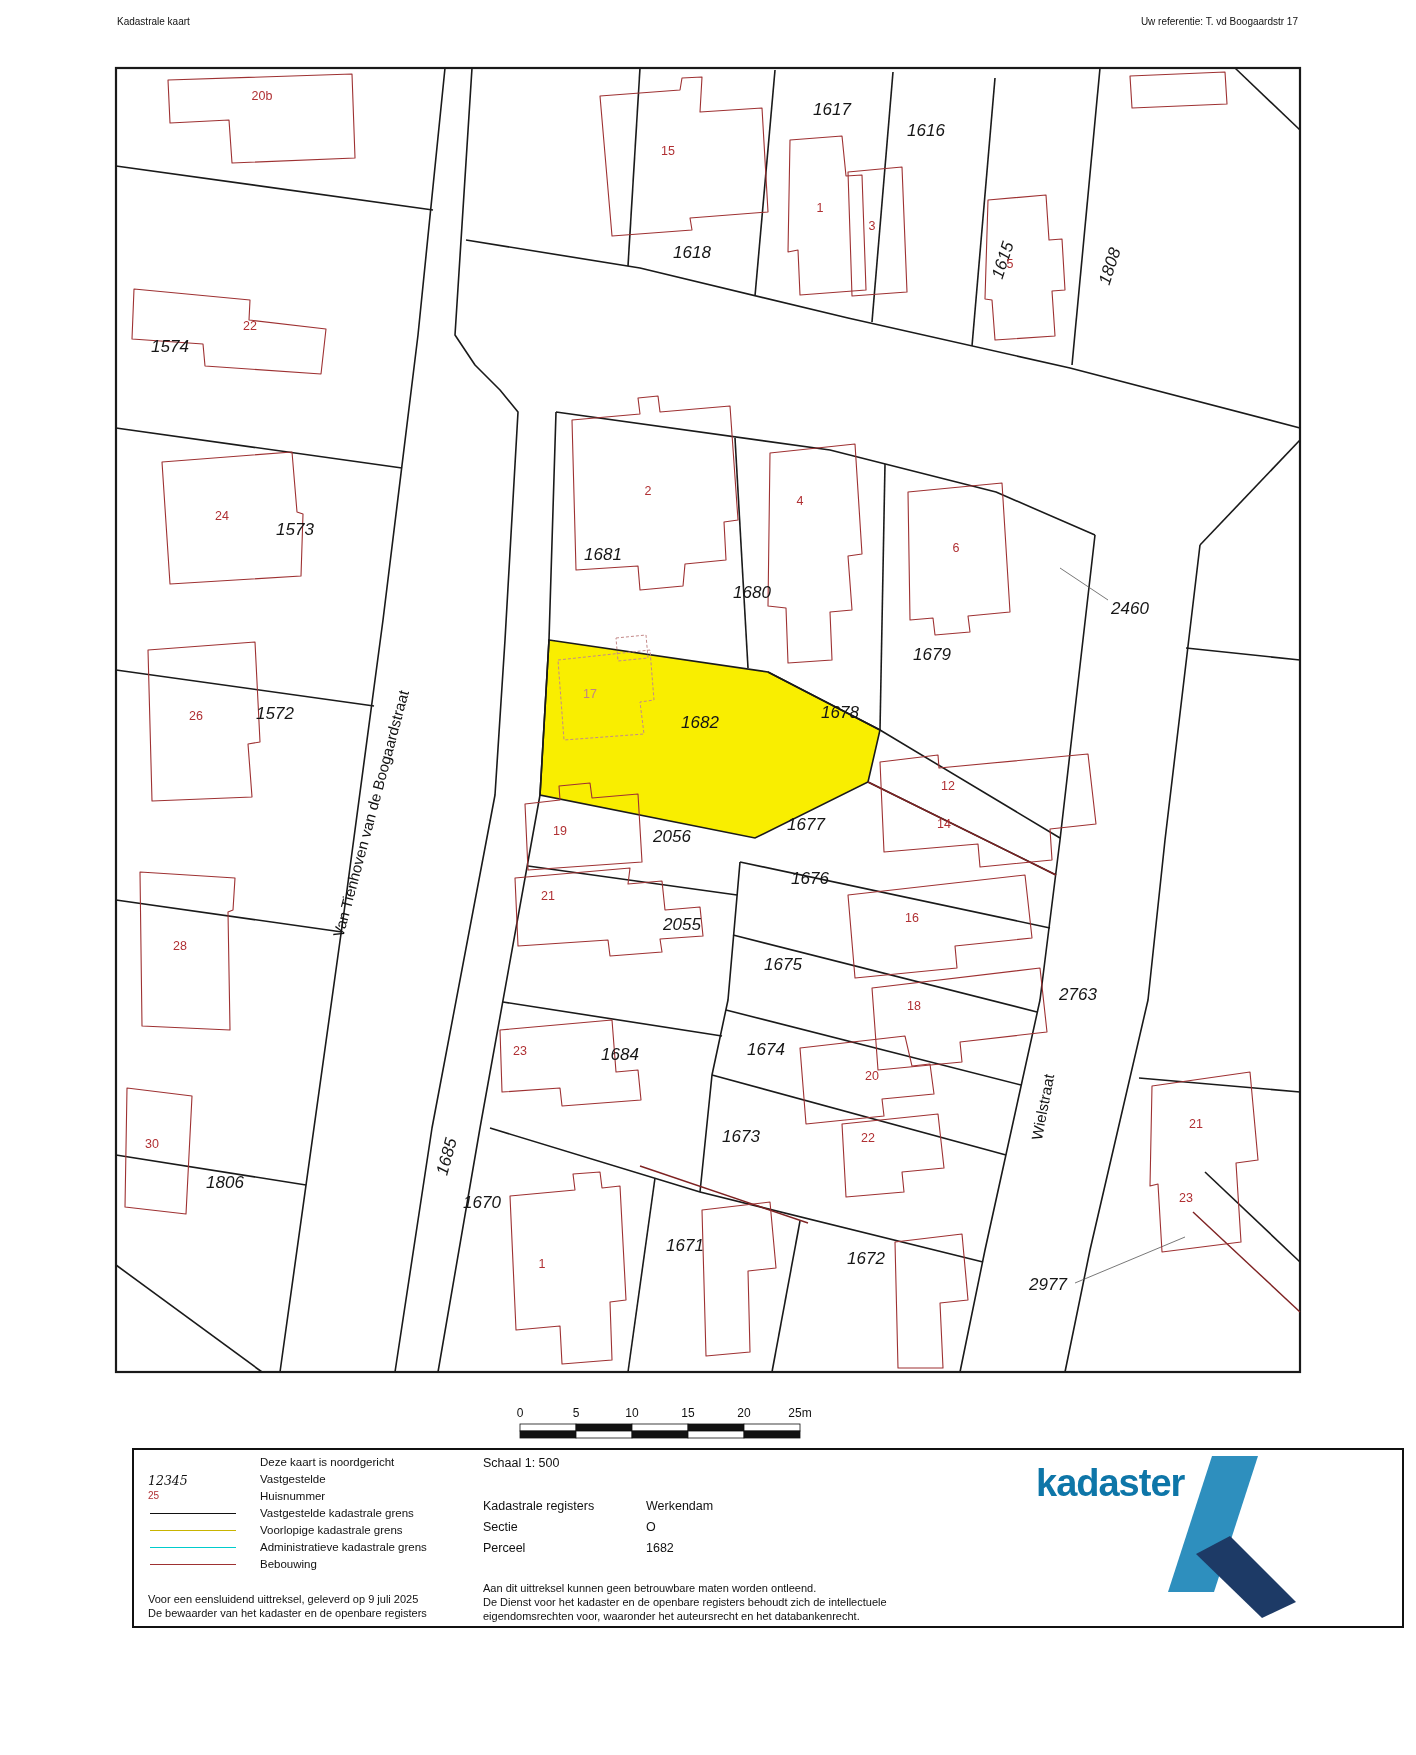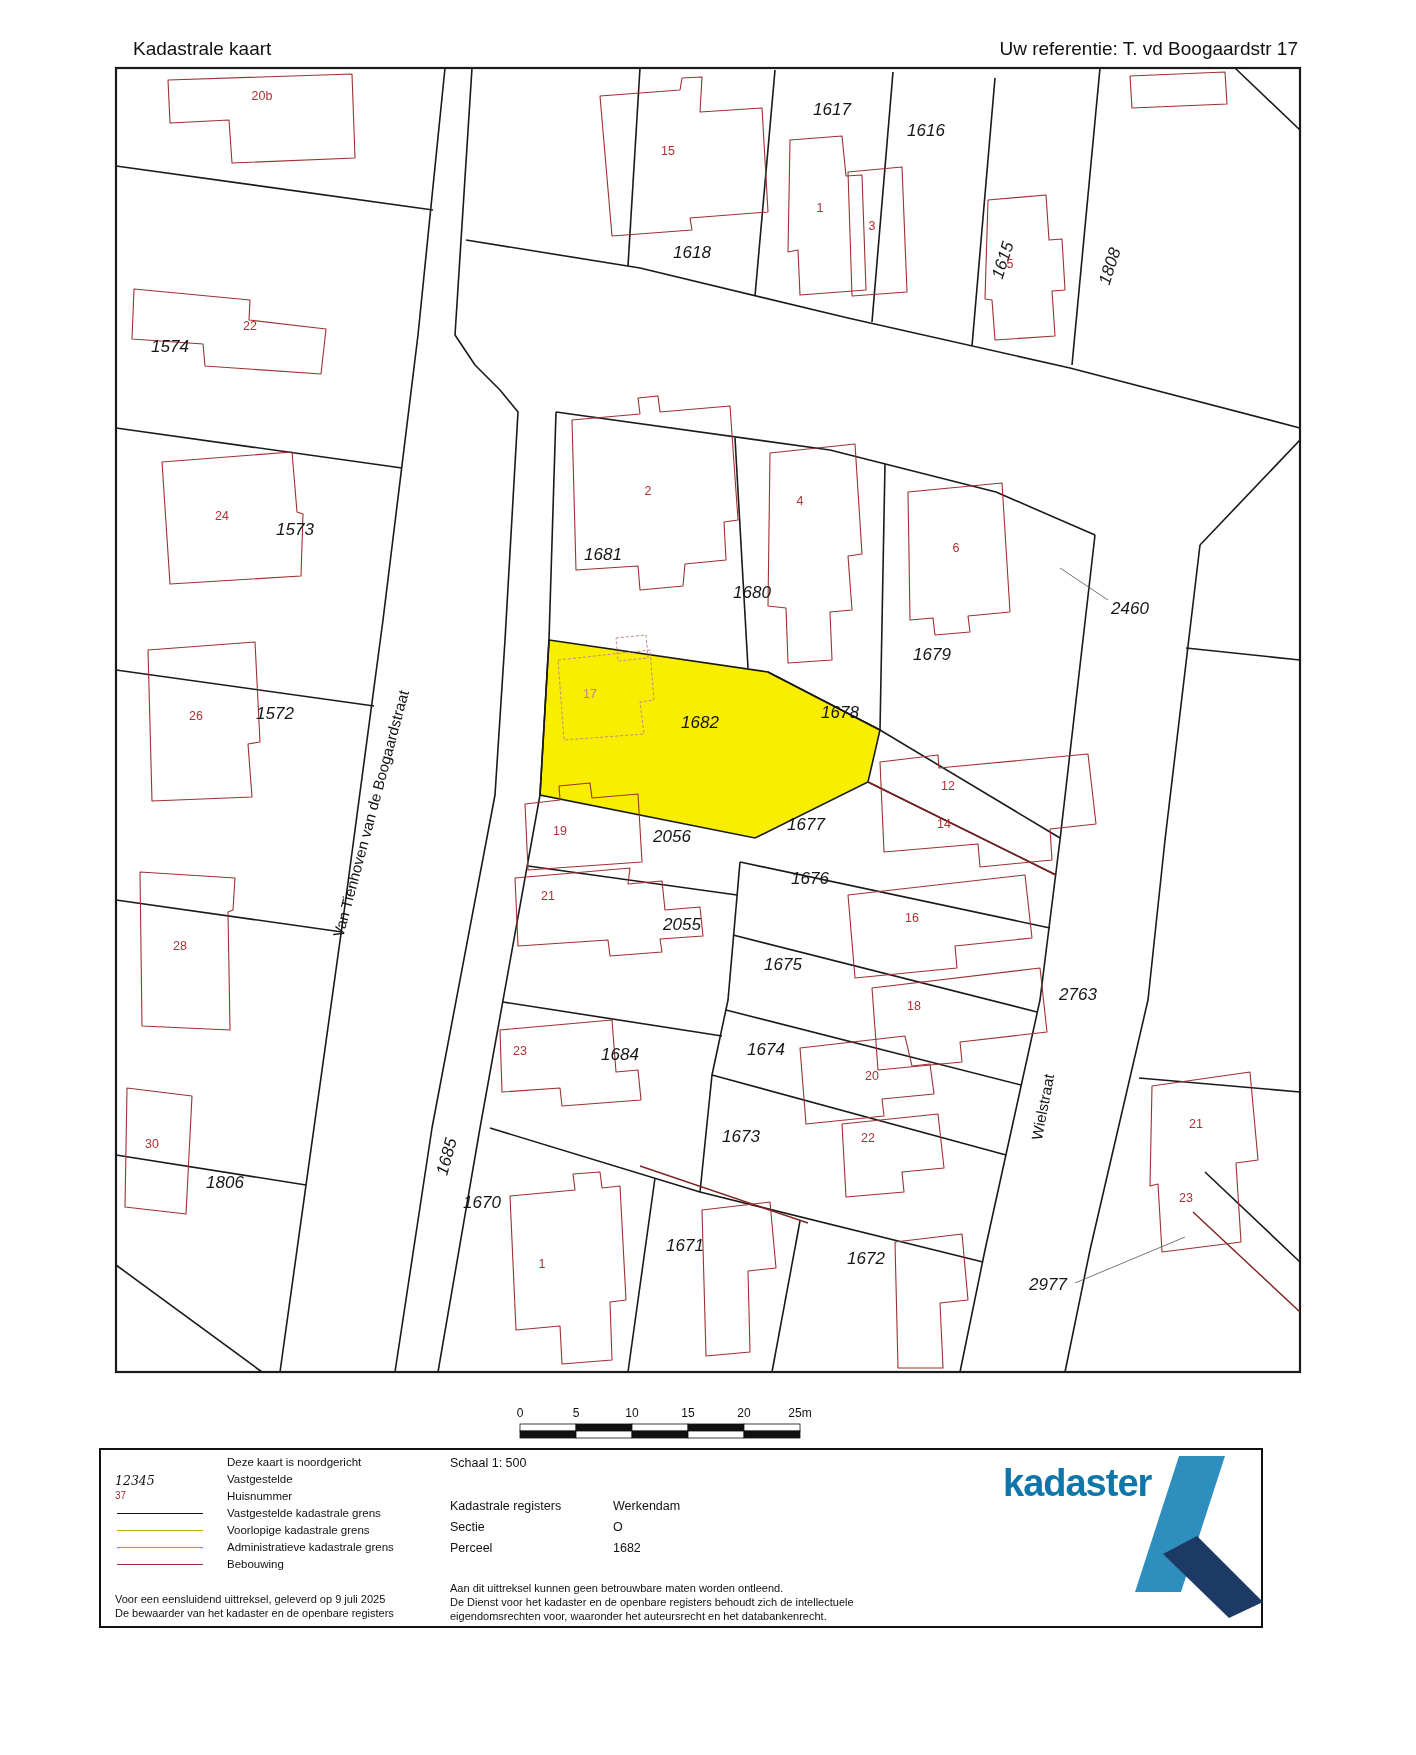--- a/index.html
+++ b/index.html
@@ -1,32 +1,32 @@
 <!DOCTYPE html>
 <html><head>
 <meta charset="utf-8">
 <style>
   html,body{margin:0;padding:0;background:#fff;}
   body{width:1416px;height:1755px;position:relative;font-family:"Liberation Sans",sans-serif;color:#111;}
-  .hdr{position:absolute;top:38px;font-size:19px;margin-left:16px;}
+  .hdr{position:absolute;top:16px;font-size:10px;}
   #hdr-left{left:117px;}
   #hdr-right{right:118px;}
   svg text{font-family:"Liberation Sans",sans-serif;}
   .plabel{font-size:17px;font-style:italic;fill:#161616;text-anchor:middle;}
   .hnum{font-size:12.5px;fill:#b03033;text-anchor:middle;}
   .hnum-faint{font-size:12.5px;fill:#c08484;text-anchor:middle;}
   .street{font-size:15px;fill:#111;text-anchor:middle;}
   .sbar-lab{font-size:12px;fill:#111;text-anchor:middle;}
   .bnd{fill:none;stroke:#1a1a1a;stroke-width:1.6;stroke-linejoin:round;}
   .bnd-thin{fill:none;stroke:#555;stroke-width:0.8;}
   .bld{fill:none;stroke:#9e3132;stroke-width:1.1;stroke-linejoin:round;}
   .bld-dash{fill:none;stroke:#c48a8a;stroke-width:1;stroke-dasharray:3,2;}
   .bwall{fill:none;stroke:#7e2222;stroke-width:1.4;}
   
-  .fbox{position:absolute;left:99px;top:1448px;width:1164px;height:180px;border:2px solid #111;box-sizing:border-box;}
+  .fbox{position:absolute;left:132px;top:1448px;width:1272px;height:180px;border:2px solid #111;box-sizing:border-box;}
   .lrow{position:absolute;left:14px;height:15px;font-size:11.5px;white-space:nowrap;}
   .lkey{position:absolute;left:0;width:92px;text-align:left;display:inline-block;}
   .llabel{position:absolute;left:112px;}
   .k-perceel{font-family:"DejaVu Serif",serif;font-style:italic;font-size:12.5px;}
   .k-huis{color:#b03033;font-size:10px;}
   .lsample{position:absolute;left:2px;top:6px;width:86px;border-top:1.8px solid #111;}
   .ls-geel{border-top-color:#c8b400;}
   .ls-cyaan{border-top-color:#00cccc;}
   .ls-rood{border-top-color:#9e3132;}
   .fsmall{position:absolute;left:14px;font-size:11px;white-space:nowrap;}
@@ -217,21 +217,21 @@
 
 <div class="fbox">
   <div class="lrow" style="top:6px;">
       <span class="llabel">Deze kaart is noordgericht</span>
     </div>
   <div class="lrow" style="top:23px;">
       <span class="lkey k-perceel">12345</span>
       <span class="llabel">Vastgestelde</span>
     </div>
   <div class="lrow" style="top:40px;">
-      <span class="lkey k-huis">37</span>
+      <span class="lkey k-huis">25</span>
       <span class="llabel">Huisnummer</span>
     </div>
   <div class="lrow" style="top:57px;">
       <span class="lsample"></span>
       <span class="llabel">Vastgestelde kadastrale grens</span>
     </div>
   <div class="lrow" style="top:74px;">
       <span class="lsample ls-geel"></span>
       <span class="llabel">Voorlopige kadastrale grens</span>
     </div>

